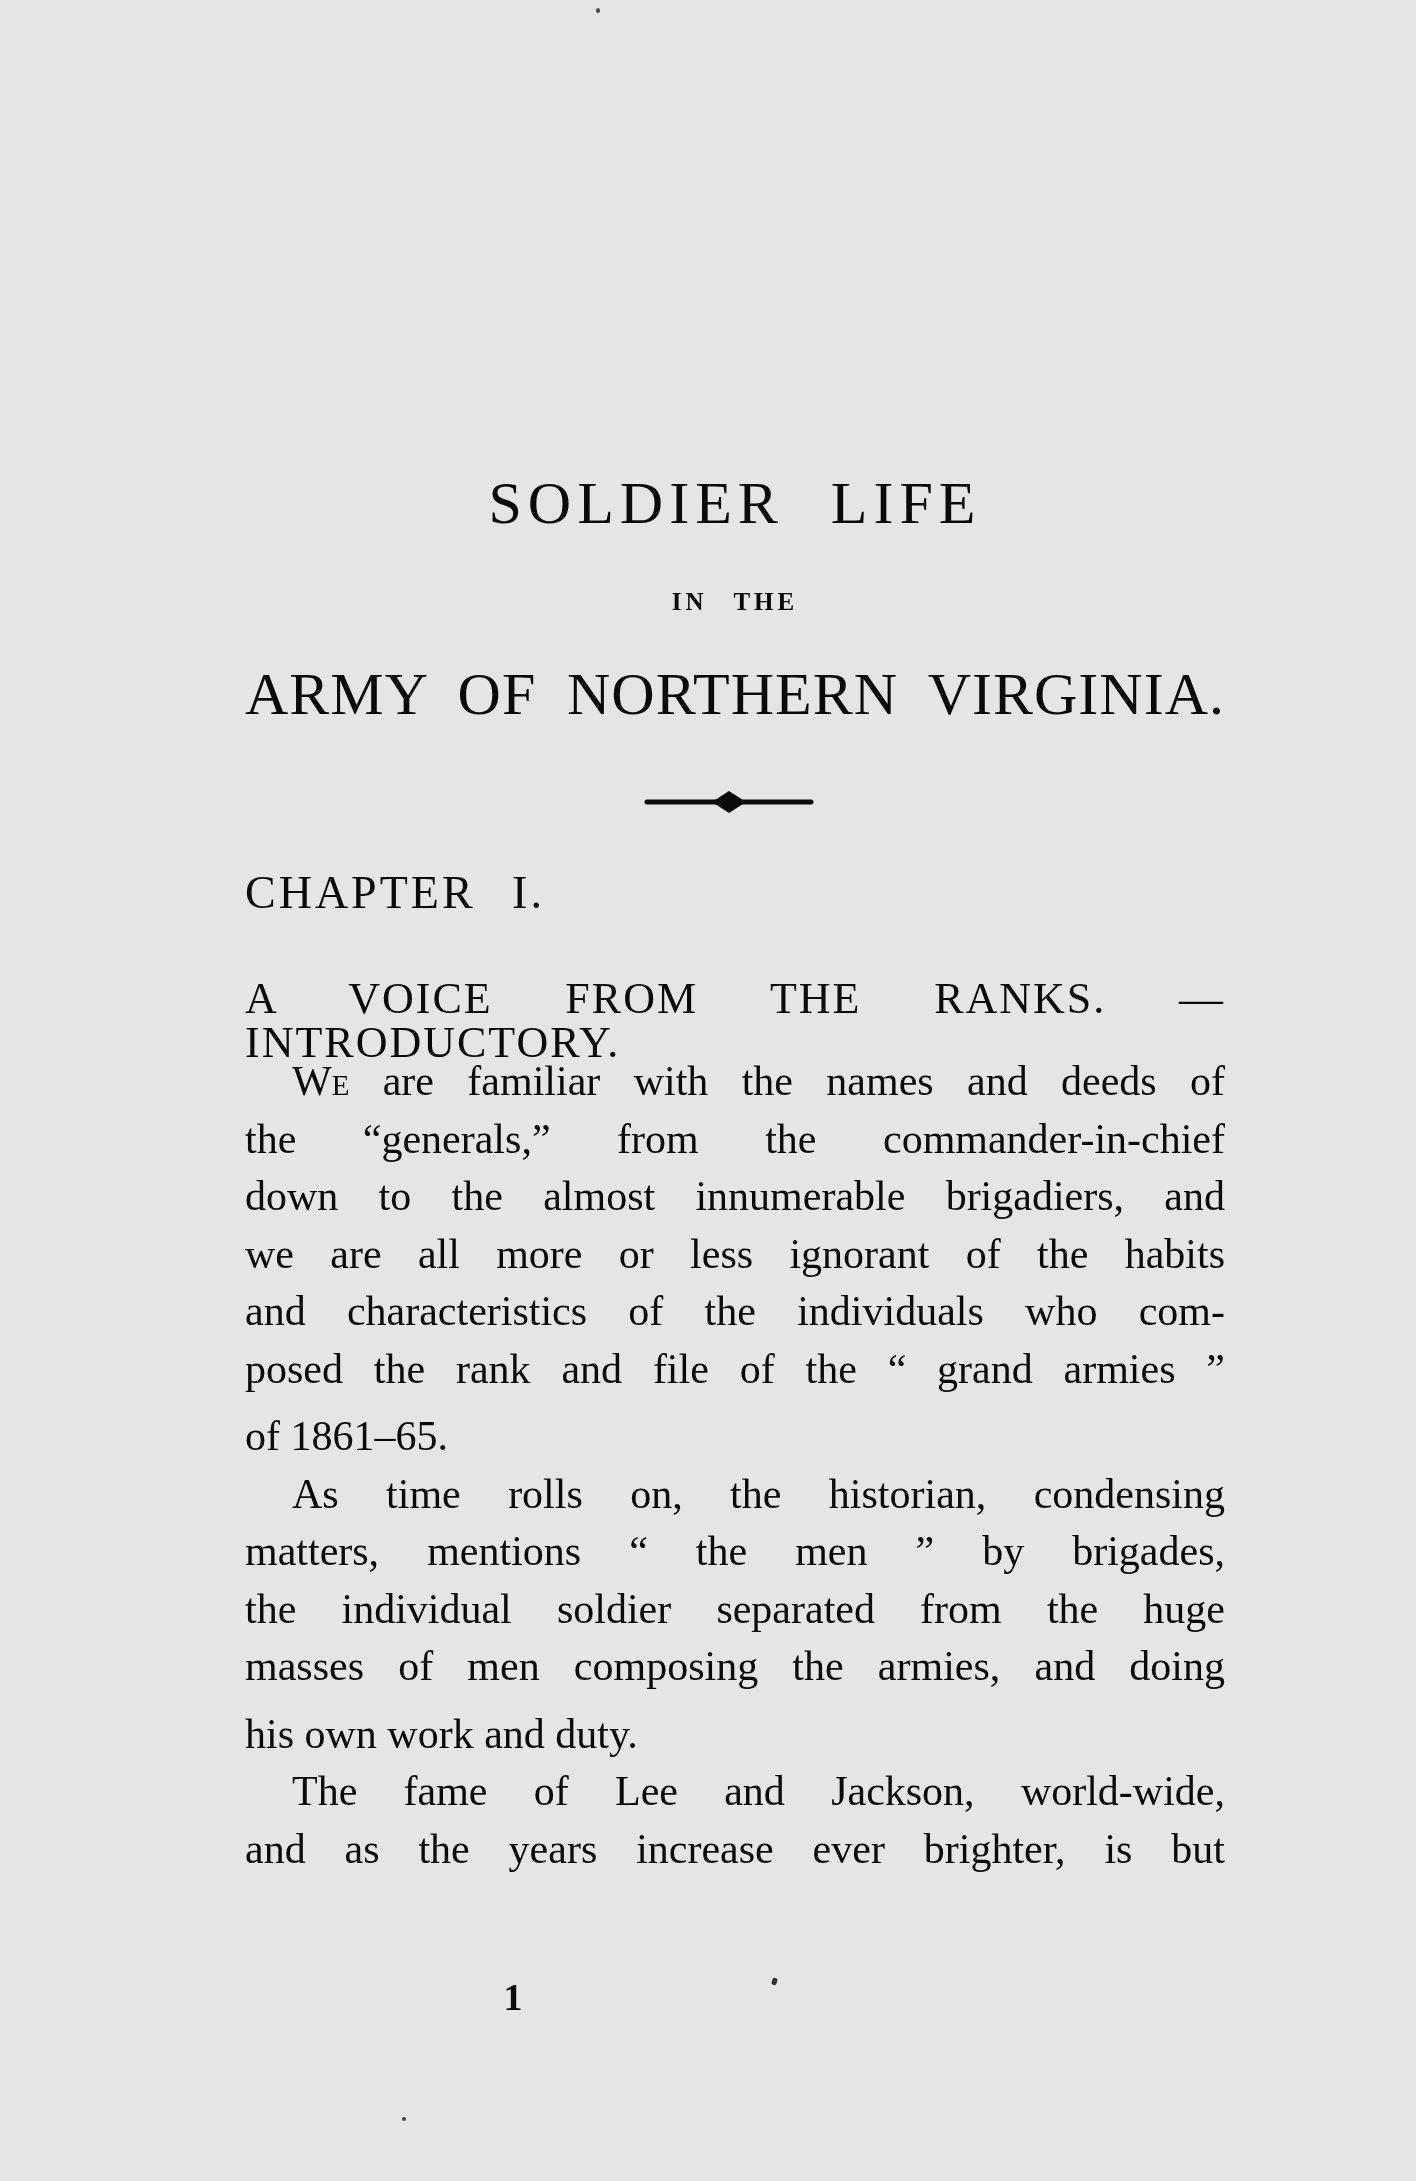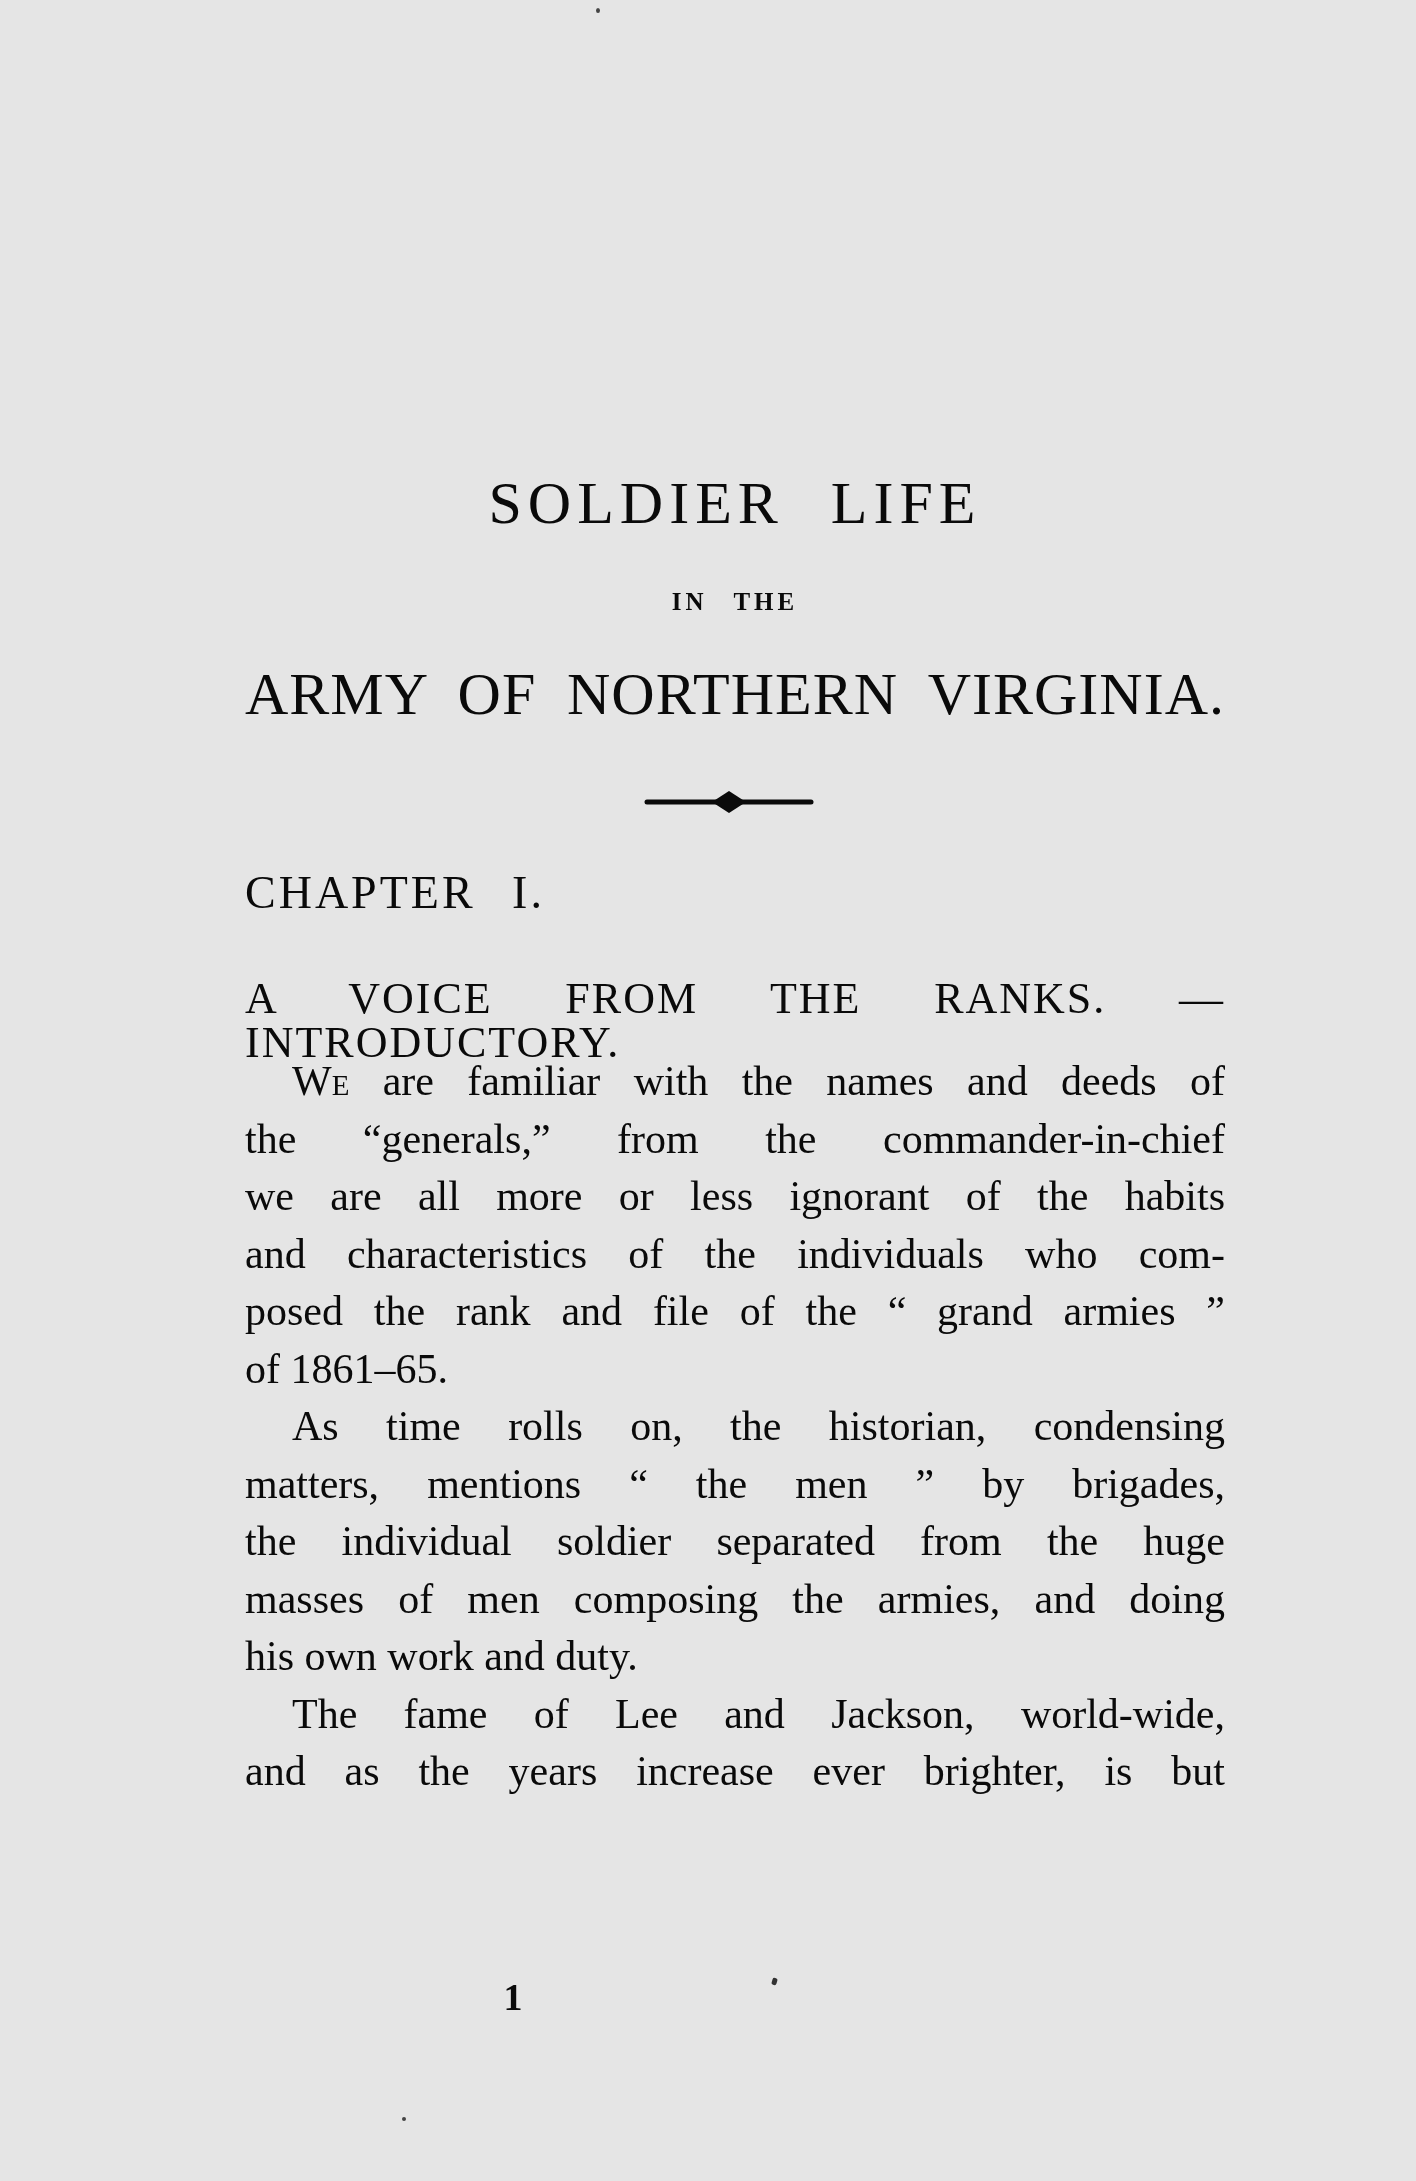--- a/index.html
+++ b/index.html
@@ -84,21 +84,21 @@
   .body-block {
     position: absolute;
     left: 245px;
     width: 980px;
     top: 1053px;
     font-size: 42px;
     line-height: 57.5px;
   }
   .bl { width: 980px; }
   .j  { text-align: justify; text-align-last: justify; }
-  .l  { text-align: left; }
+  .l  { text-align: left; margin-top: 10px; }
   .ind { text-indent: 47px; }
   .sc { font-variant: small-caps; }
   
   .page-number {
     position: absolute;
     left: 478px;
     top: 1978px;
     width: 70px;
     text-align: center;
     font-size: 38px;
@@ -133,20 +133,21 @@
     </svg>
   </div>
 
   <div class="chapter-heading">CHAPTER I.</div>
 
   <div class="section-heading">A VOICE FROM THE RANKS. — INTRODUCTORY.</div>
 
   <div class="body-block">
     <div class="bl j ind"><span class="sc">We</span><span> are familiar with the names and deeds of</span></div>
     <div class="bl j">the “generals,” from the commander-in-chief</div>
+    <div class="bl j">down to the almost innumerable brigadiers, and</div>
     <div class="bl j">we are all more or less ignorant of the habits</div>
     <div class="bl j">and characteristics of the individuals who com-</div>
     <div class="bl j">posed the rank and file of the “ grand armies ”</div>
     <div class="bl l">of 1861–65.</div>
     <div class="bl j ind">As time rolls on, the historian, condensing</div>
     <div class="bl j">matters, mentions “ the men ” by brigades,</div>
     <div class="bl j">the individual soldier separated from the huge</div>
     <div class="bl j">masses of men composing the armies, and doing</div>
     <div class="bl l">his own work and duty.</div>
     <div class="bl j ind">The fame of Lee and Jackson, world-wide,</div>

